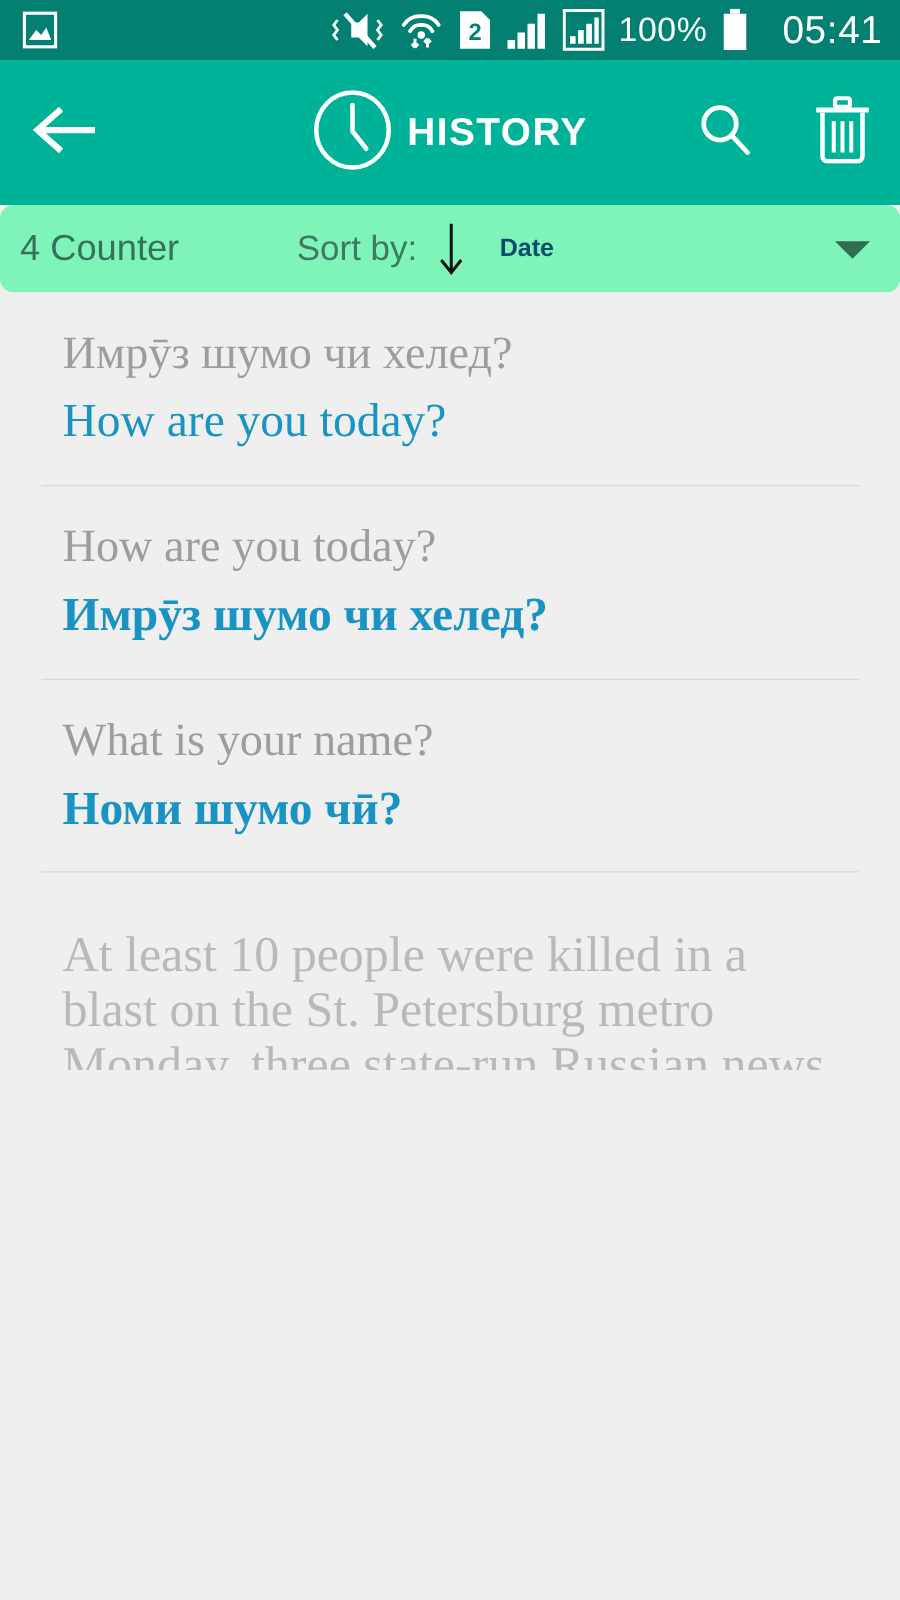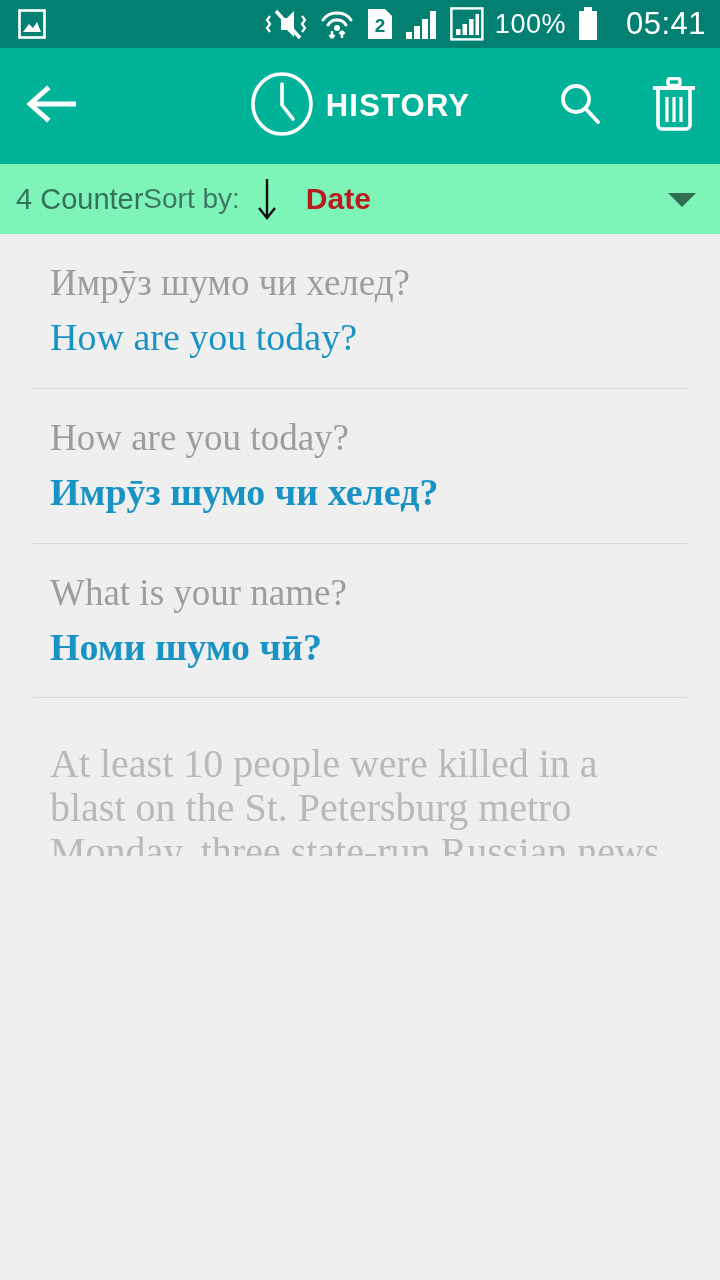--- a/index.html
+++ b/index.html
@@ -41,26 +41,27 @@
     color:#ffffff; font-size:31px; font-weight:bold;
     letter-spacing:1.2px;
   }
   .ab-right { margin-left:auto; display:flex; align-items:center; gap:46px; z-index:2; }
 
   
   .sortbar {
     height:70px; background:#7ef4b8;
     display:flex; align-items:center;
     padding:0 22px 0 16px;
+    border-radius:11px;
   }
   .counter { font-size:29px; color:#35725a; }
-  .sort-group { display:flex; align-items:center; gap:10px; }
+  .sort-group { display:flex; align-items:center; margin-left:94px; gap:10px; }
   .sort-label { font-size:28px; color:#3d7a61; }
   .sort-arrow { margin:0 4px; display:flex; align-items:center; }
-  .sort-value { font-size:30px; font-weight:bold; color:#b91c1c; margin-left:12px; }
+  .sort-value { font-size:20px; font-weight:bold; color:#0c4a6e; margin-left:12px; }
   .sort-caret { margin-left:auto; display:flex; align-items:center; }
 
   
   .list { position:relative; background:#efefef; height:622px; overflow:hidden; }
   .row { padding:26px 52px 0 50px; position:relative; }
   .row-src {
     font-family:"Liberation Serif", serif;
     font-size:37px; color:#9d9d9d; line-height:1.25;
   }
   .row-dst {

